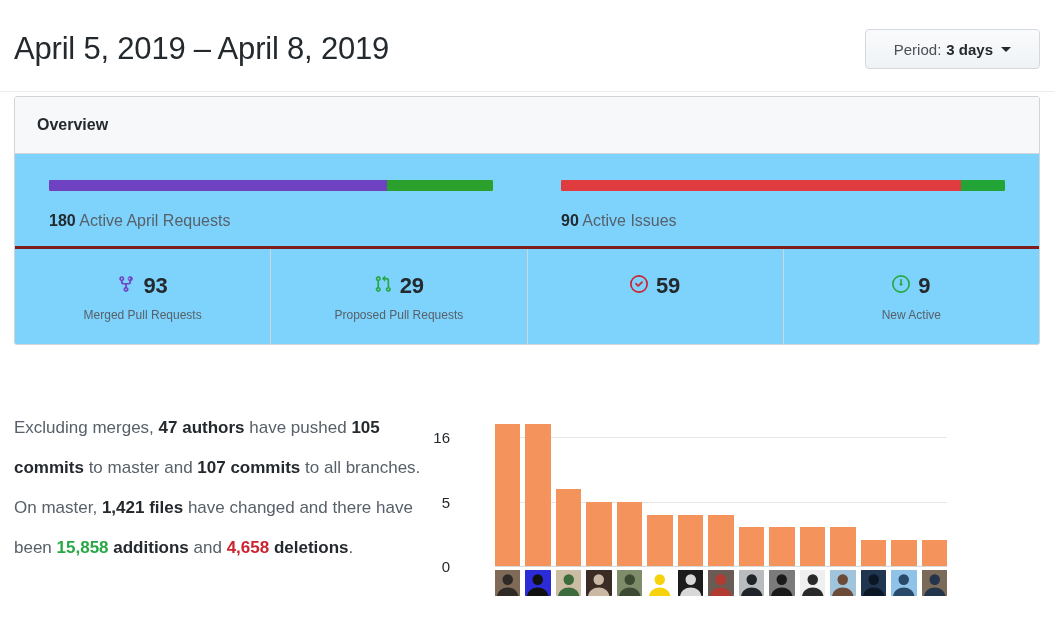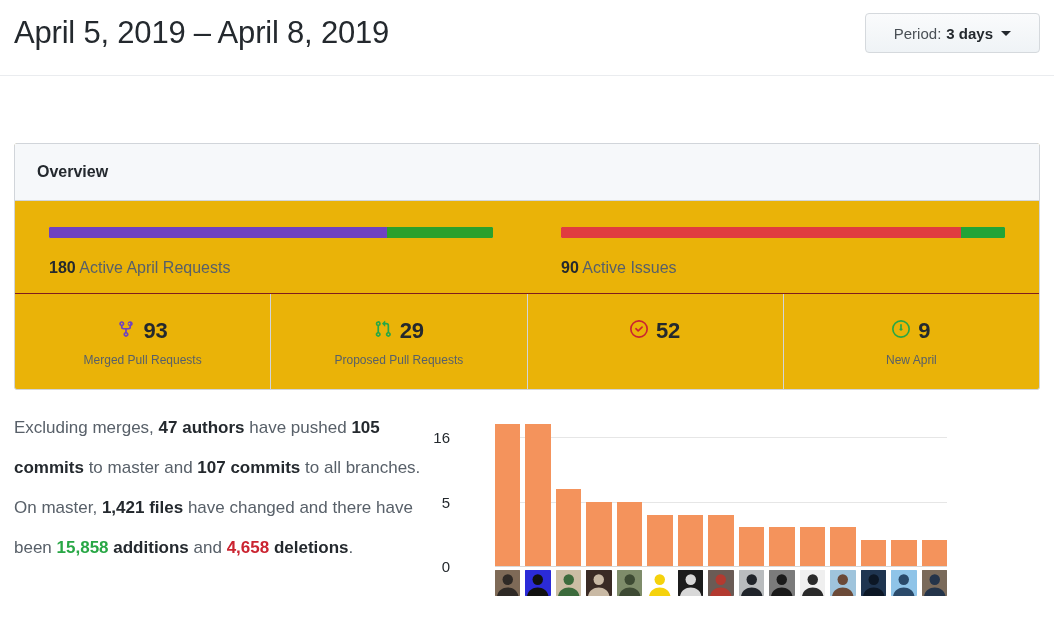--- a/index.html
+++ b/index.html
@@ -7,21 +7,21 @@
     width:1054px;height:619px;
     background:#ffffff;
     font-family:"Liberation Sans",sans-serif;
     color:#24292e;
     overflow:hidden;
   }
   .page{position:relative;width:1054px;height:619px;}
 
   
   .header{
-    position:absolute;left:0;top:0;width:1054px;height:76px;
+    position:absolute;left:0;top:16px;width:1054px;height:76px;
     border-bottom:1px solid #eaecef;
     box-sizing:border-box;
   }
   .page-title{
     position:absolute;left:14px;top:15px;
     font-size:31px;font-weight:400;color:#24292e;
     letter-spacing:-0.2px;white-space:nowrap;
   }
   .period-btn{
     position:absolute;right:14px;top:13px;
@@ -40,22 +40,21 @@
     border-left:5px solid transparent;
     border-right:5px solid transparent;
     border-top:5px solid #24292e;
   }
 
   
   .card{
     position:absolute;left:14px;top:96px;
     width:1026px;box-sizing:border-box;
     border:1px solid #d1d5da;border-radius:3px;
-    background:#eab308;
-    margin-top:47px;
+    background:#7dd3fc;
   }
   .card-header{
     height:57px;box-sizing:border-box;
     background:#f6f8fa;
     border-bottom:1px solid #d1d5da;
     display:flex;align-items:center;
     padding:0 22px;
     font-size:16px;font-weight:bold;color:#24292e;
   }
   .bars-row{
@@ -71,21 +70,21 @@
   }
   .prog .seg{height:100%;}
   .prog-label{
     margin-top:21px;
     font-size:16px;color:#586069;white-space:nowrap;
   }
   .prog-label b{color:#24292e;font-weight:bold;}
 
   .stats-row{
     display:flex;
-    border-top:1px solid #7f1d1d;
+    border-top:3px solid #7f1d1d;
   }
   .stat{
     flex:1;
     padding:24px 6px 22px 6px;
     text-align:center;
     border-left:1px solid #d1d5da;
     box-sizing:border-box;
   }
   .stat:first-child{border-left:none;}
   .stat-top{
@@ -221,36 +220,36 @@
       </div>
 
       <div class="stat">
         <div class="stat-top">
           <span>
             <svg width="18" height="18" viewBox="0 0 16 16" fill="#cb2431" aria-hidden="true">
               <path d="M11.28 6.78a.75.75 0 0 0-1.06-1.06L7.25 8.69 5.78 7.22a.75.75 0 0 0-1.06 1.06l2 2a.75.75 0 0 0 1.06 0l3.5-3.5Z"></path>
               <path d="M16 8A8 8 0 1 1 0 8a8 8 0 0 1 16 0Zm-1.5 0a6.5 6.5 0 1 0-13 0 6.5 6.5 0 0 0 13 0Z"></path>
             </svg>
           </span>
-          <span class="stat-num">52</span>
+          <span class="stat-num">59</span>
         </div>
       </div>
 
       <div class="stat">
         <div class="stat-top">
           <span>
             <svg width="18" height="18" viewBox="0 0 16 16" fill="#28a745" aria-hidden="true">
               <path d="M8 9.5a1.25 1.25 0 1 0 0-2.5 1.25 1.25 0 0 0 0 2.5Z"></path>
               <path d="M8 0a8 8 0 1 1 0 16A8 8 0 0 1 8 0ZM1.5 8a6.5 6.5 0 1 0 13 0 6.5 6.5 0 0 0-13 0Z"></path>
               <path d="M8 3.5a.75.75 0 0 1 .75.75v2.5a.75.75 0 0 1-1.5 0v-2.5A.75.75 0 0 1 8 3.5Z"></path>
             </svg>
           </span>
           <span class="stat-num">9</span>
         </div>
-        <div class="stat-label">New April</div>
+        <div class="stat-label">New Active</div>
       </div>
 
     </div>
   </div>
 
   <div class="bottom">
     <div class="summary" id="summary-text"><span>Excluding merges, </span><b>47 authors</b><span> have pushed </span><b>105 commits</b><span> to master and </span><b>107 commits</b><span> to all branches. On master, </span><b>1,421 files</b><span> have changed and there have been </span><b style="color: rgb(40, 167, 69);">15,858</b><b> additions</b><span> and </span><b style="color: rgb(203, 36, 49);">4,658</b><b> deletions</b><span>.</span></div>
 
     <div class="chart">
       <div id="yticks">

